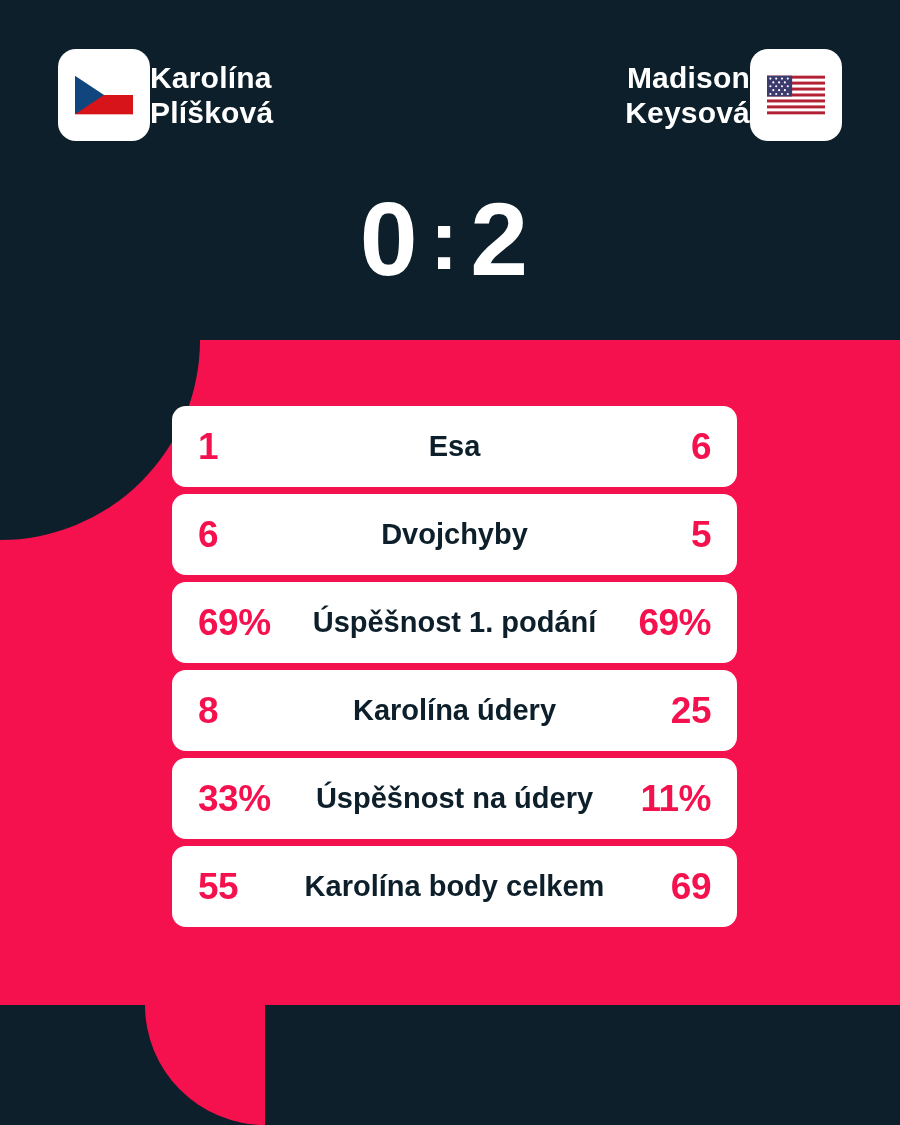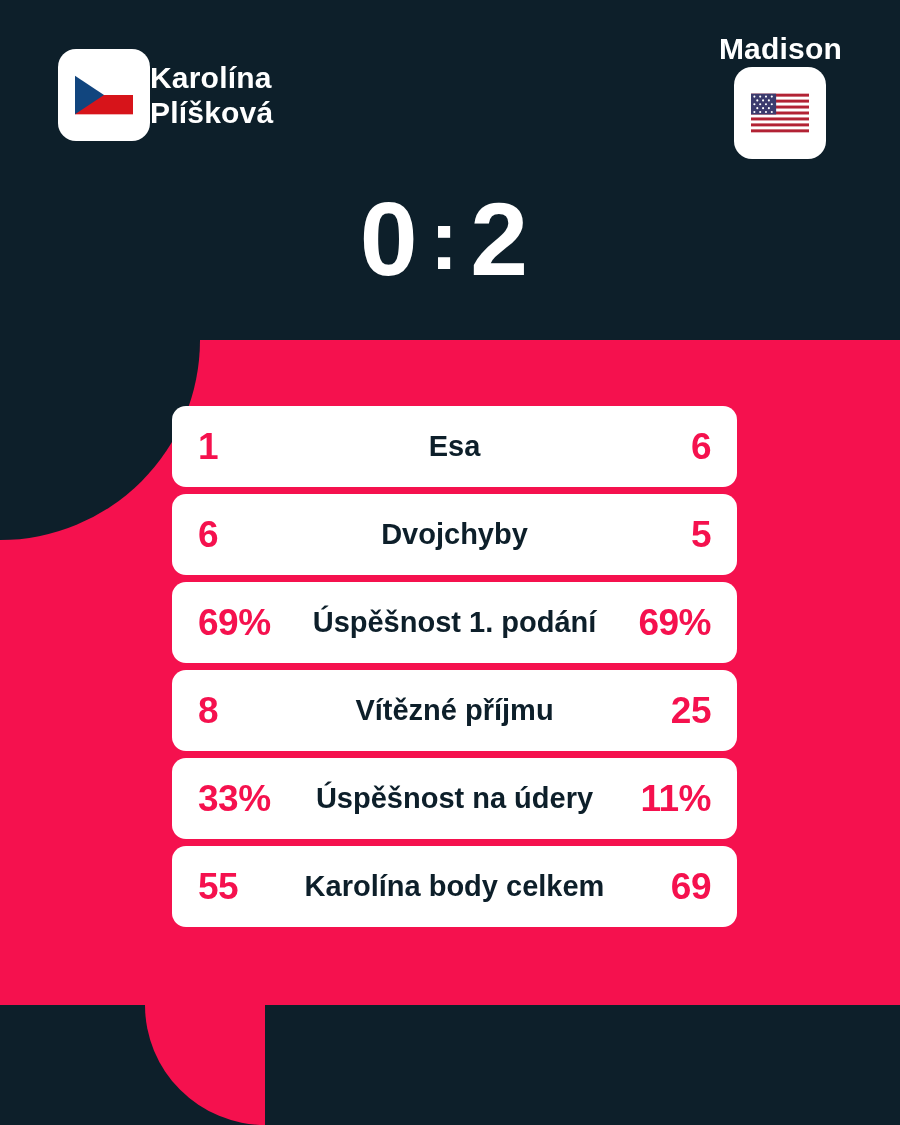--- a/index.html
+++ b/index.html
@@ -71,21 +71,21 @@
     justify-content: space-between;
     padding: 0 58px;
     box-sizing: border-box;
     z-index: 5;
   }
   .player {
     display: flex;
     align-items: center;
   }
   .player.right {
-    flex-direction: column;
+    flex-direction: row;
   }
   .flag {
     width: 92px;
     height: 92px;
     border-radius: 18px;
     background: #ffffff;
     display: flex;
     align-items: center;
     justify-content: center;
     flex: 0 0 auto;
@@ -184,20 +184,21 @@
       </div>
       <div class="pname left">
         <div>Karolína</div>
         <div>Plíšková</div>
       </div>
     </div>
 
     <div class="player right">
       <div class="pname right">
         <div>Madison</div>
+        <div>Keysová</div>
       </div>
       <div class="flag">
         <svg viewBox="0 0 60 40" xmlns="http://www.w3.org/2000/svg">
           <rect x="0" y="0" width="60" height="40" fill="#ffffff"></rect>
           <g fill="#b22234">
             <rect x="0" y="0" width="60" height="3.08"></rect>
             <rect x="0" y="6.15" width="60" height="3.08"></rect>
             <rect x="0" y="12.3" width="60" height="3.08"></rect>
             <rect x="0" y="18.46" width="60" height="3.08"></rect>
             <rect x="0" y="24.61" width="60" height="3.08"></rect>
@@ -250,21 +251,21 @@
     </div>
 
     <div class="stat-row">
       <div class="stat-val home">69%</div>
       <div class="stat-label">Úspěšnost 1. podání</div>
       <div class="stat-val away">69%</div>
     </div>
 
     <div class="stat-row">
       <div class="stat-val home">8</div>
-      <div class="stat-label">Vítězné příjmu</div>
+      <div class="stat-label">Karolína údery</div>
       <div class="stat-val away">25</div>
     </div>
 
     <div class="stat-row">
       <div class="stat-val home">33%</div>
       <div class="stat-label">Úspěšnost na údery</div>
       <div class="stat-val away">11%</div>
     </div>
 
     <div class="stat-row">

